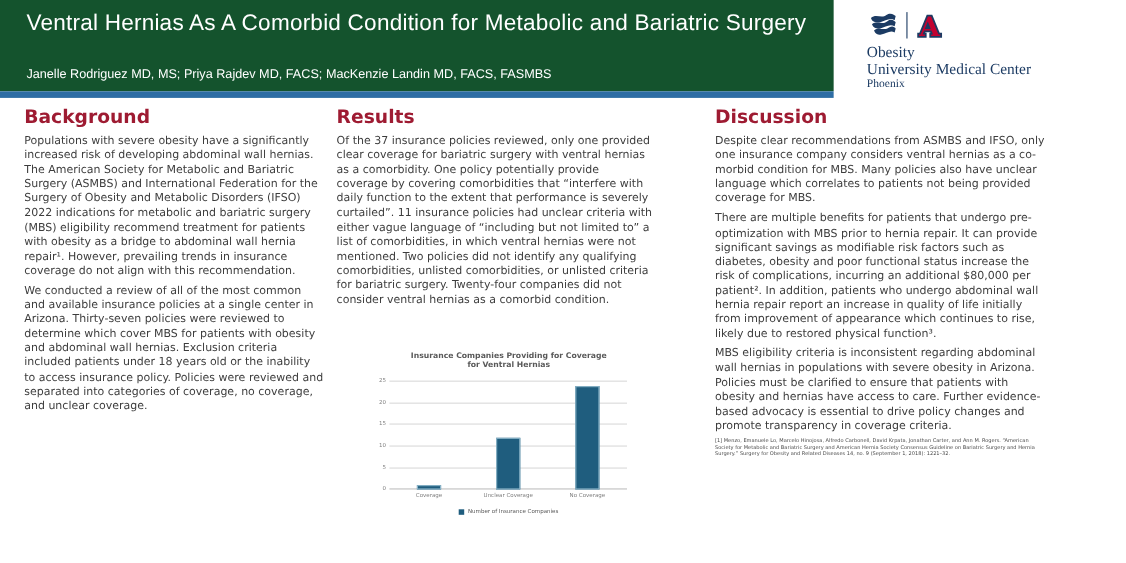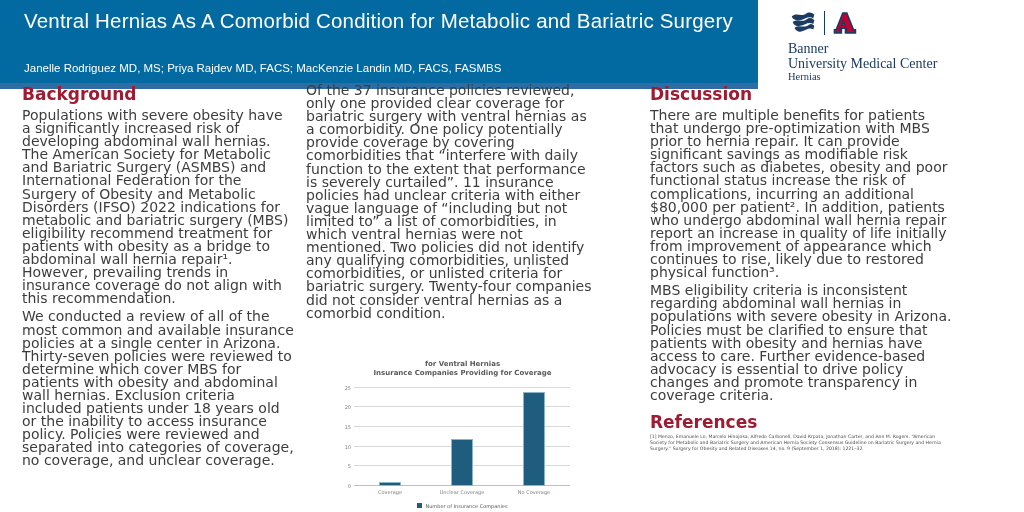--- a/index.html
+++ b/index.html
@@ -1,40 +1,40 @@
 <!DOCTYPE html>
 <html><head>
 <meta charset="utf-8">
 <style>
   * { margin:0; padding:0; box-sizing:border-box; }
   html,body { width:1024px; height:512px; background:#ffffff; font-family:"DejaVu Sans",sans-serif; }
   .poster { position:relative; width:1024px; height:512px; background:#ffffff; overflow:hidden; }
 
   
-  .header { position:absolute; left:0; top:0; width:758px; height:83px; background:#0369a1; color:#ffffff; padding:9px 0 0 24px; }
+  .header { position:absolute; left:0; top:0; width:758px; height:83px; background:#14532d; color:#ffffff; padding:9px 0 0 24px; }
   .header-title  { font-family:"Liberation Sans",sans-serif; font-size:20.5px; font-weight:400; letter-spacing:.2px; white-space:nowrap; }
   .header-authors{ font-family:"Liberation Sans",sans-serif; font-size:11.5px; font-weight:400; margin-top:29px; white-space:nowrap; }
   .header-affil  { font-family:"Liberation Sans",sans-serif; font-size:8.5px;  font-weight:700; margin-top:11px; white-space:nowrap; }
   .header-stripe { position:absolute; left:0; top:83px; width:758px; height:6px; background:#2e6da4; }
 
   
   .logo-panel { position:absolute; left:758px; top:0; width:266px; height:95px; background:#ffffff; padding:8px 0 0 30px; color:#1c3b63; }
   .logo-row { display:flex; align-items:center; gap:6px; height:30px; }
   .logo-divider { width:1px; height:24px; background:#1c3b63; }
   .logo-text1 { font-family:"Liberation Serif",serif; font-size:14px; margin-top:4px; line-height:14px; }
   .logo-text2 { font-family:"Liberation Serif",serif; font-size:14px; line-height:15px; }
   .logo-text3 { font-family:"Liberation Serif",serif; font-size:10.5px; line-height:12px; }
 
   
-  .col { position:absolute; top:84px; }
+  .col { position:absolute; top:97px; }
   .col1 { left:22px;  width:273px; }
   .col2 { left:306px; width:288px; }
   .col3 { left:650px; width:303px; }
   .heading { color:#9e1b32; font-size:17px; font-weight:700; line-height:20px; margin-bottom:5px; }
-  .body { color:#3d3d3d; font-size:14px; line-height:13.1px; margin-bottom:5px; }
+  .body { color:#3d3d3d; font-size:10px; line-height:13.1px; margin-bottom:5px; }
   .mt { margin-top:22px; }
 
   
   .chart { margin-top:40px; margin-left:34px; width:245px; }
   .chart-title { text-align:center; font-size:7px; font-weight:700; color:#595959; line-height:9px; margin-bottom:10px; }
   .chart-area { display:flex; }
   .yaxis { position:relative; width:14px; height:98px; }
   .ytick { position:absolute; right:3px; transform:translateY(50%); font-size:5px; color:#7f7f7f; line-height:5px; }
   .plot { position:relative; width:216px; height:98px; display:flex; align-items:flex-end; }
   .gridline { position:absolute; left:0; width:100%; height:1px; background:#d9d9d9; }
@@ -67,38 +67,39 @@
       <svg width="30" height="30" viewBox="0 0 32 32">
         <path d="M4 9 C9 4, 14 10, 19 6 C23 3, 27 6, 28 7 L27 11 C22 8, 18 12, 13 13 C9 14, 6 12, 5 11 Z" fill="#1c3b63"></path>
         <path d="M5 15 C10 11, 15 16, 20 12 C24 9, 27 12, 28 13 L27 17 C22 14, 18 18, 13 19 C9 20, 7 18, 6 17 Z" fill="#1c3b63"></path>
         <path d="M7 21 C12 17, 17 22, 22 18 C25 16, 27 18, 28 19 L27 23 C23 20, 19 24, 14 25 C11 26, 9 24, 8 23 Z" fill="#1c3b63"></path>
       </svg>
       <div class="logo-divider"></div>
       <svg width="28" height="30" viewBox="0 0 30 30">
         <text x="15" y="25" text-anchor="middle" font-family="DejaVu Serif, serif" font-size="26" font-weight="bold" fill="#c10230" stroke="#1c3b63" stroke-width="3.5" paint-order="stroke">A</text>
       </svg>
     </div>
-    <div class="logo-text1">Banner</div>
+    <div class="logo-text1">Obesity</div>
     <div class="logo-text2">University Medical Center</div>
-    <div class="logo-text3">Hernias</div>
+    <div class="logo-text3">Phoenix</div>
   </div>
 
   <section class="col col1">
     <h2 class="heading">Background</h2>
     <p class="body">Populations with severe obesity have a significantly increased risk of developing abdominal wall hernias. The American Society for Metabolic and Bariatric Surgery (ASMBS) and International Federation for the Surgery of Obesity and Metabolic Disorders (IFSO) 2022 indications for metabolic and bariatric surgery (MBS) eligibility recommend treatment for patients with obesity as a bridge to abdominal wall hernia repair¹. However, prevailing trends in insurance coverage do not align with this recommendation.</p>
     <p class="body">We conducted a review of all of the most common and available insurance policies at a single center in Arizona. Thirty-seven policies were reviewed to determine which cover MBS for patients with obesity and abdominal wall hernias. Exclusion criteria included patients under 18 years old or the inability to access insurance policy. Policies were reviewed and separated into categories of coverage, no coverage, and unclear coverage.</p>
   </section>
 
   <section class="col col2">
+    <h2 class="heading">Results</h2>
     <p class="body">Of the 37 insurance policies reviewed, only one provided clear coverage for bariatric surgery with ventral hernias as a comorbidity. One policy potentially provide coverage by covering comorbidities that “interfere with daily function to the extent that performance is severely curtailed”. 11 insurance policies had unclear criteria with either vague language of “including but not limited to” a list of comorbidities, in which ventral hernias were not mentioned. Two policies did not identify any qualifying comorbidities, unlisted comorbidities, or unlisted criteria for bariatric surgery. Twenty-four companies did not consider ventral hernias as a comorbid condition.</p>
 
     <figure class="chart">
       <div class="chart-title">
+        <div>Insurance Companies Providing for Coverage</div>
         <div>for Ventral Hernias</div>
-        <div>Insurance Companies Providing for Coverage</div>
       </div>
       <div class="chart-area">
         <div class="yaxis">
             <div class="ytick" style="bottom: 0%;">0</div>
             <div class="ytick" style="bottom: 20%;">5</div>
             <div class="ytick" style="bottom: 40%;">10</div>
             <div class="ytick" style="bottom: 60%;">15</div>
             <div class="ytick" style="bottom: 80%;">20</div>
             <div class="ytick" style="bottom: 100%;">25</div>
           </div>
@@ -127,24 +128,24 @@
         </div>
       <div class="legend">
         <span class="swatch" style="background: rgb(31, 93, 126);"></span>
         <span class="legend-text">Number of Insurance Companies</span>
       </div>
     </figure>
   </section>
 
   <section class="col col3">
     <h2 class="heading">Discussion</h2>
+    <p class="body">Despite clear recommendations from ASMBS and IFSO, only one insurance company considers ventral hernias as a co-morbid condition for MBS. Many policies also have unclear language which correlates to patients not being provided coverage for MBS.</p>
     <p class="body">There are multiple benefits for patients that undergo pre-optimization with MBS prior to hernia repair. It can provide significant savings as modifiable risk factors such as diabetes, obesity and poor functional status increase the risk of complications, incurring an additional $80,000 per patient². In addition, patients who undergo abdominal wall hernia repair report an increase in quality of life initially from improvement of appearance which continues to rise, likely due to restored physical function³.</p>
 
     <p class="body">MBS eligibility criteria is inconsistent regarding abdominal wall hernias in populations with severe obesity in Arizona. Policies must be clarified to ensure that patients with obesity and hernias have access to care. Further evidence-based advocacy is essential to drive policy changes and promote transparency in coverage criteria.</p>
 
-    <h2 class="heading refs-heading">References</h2>
     <div>
       <p class="ref"><span>[1] Menzo, Emanuele Lo, Marcelo Hinojosa, Alfredo Carbonell, David Krpata, Jonathan Carter, and Ann M. Rogers. “American Society for Metabolic and Bariatric Surgery and American Hernia Society Consensus Guideline on Bariatric Surgery and Hernia Surgery.” Surgery for Obesity and Related Diseases 14, no. 9 (September 1, 2018): 1221–32.</span> </p>
 
     </div>
   </section>
 
 </div>
 
 </body></html>

